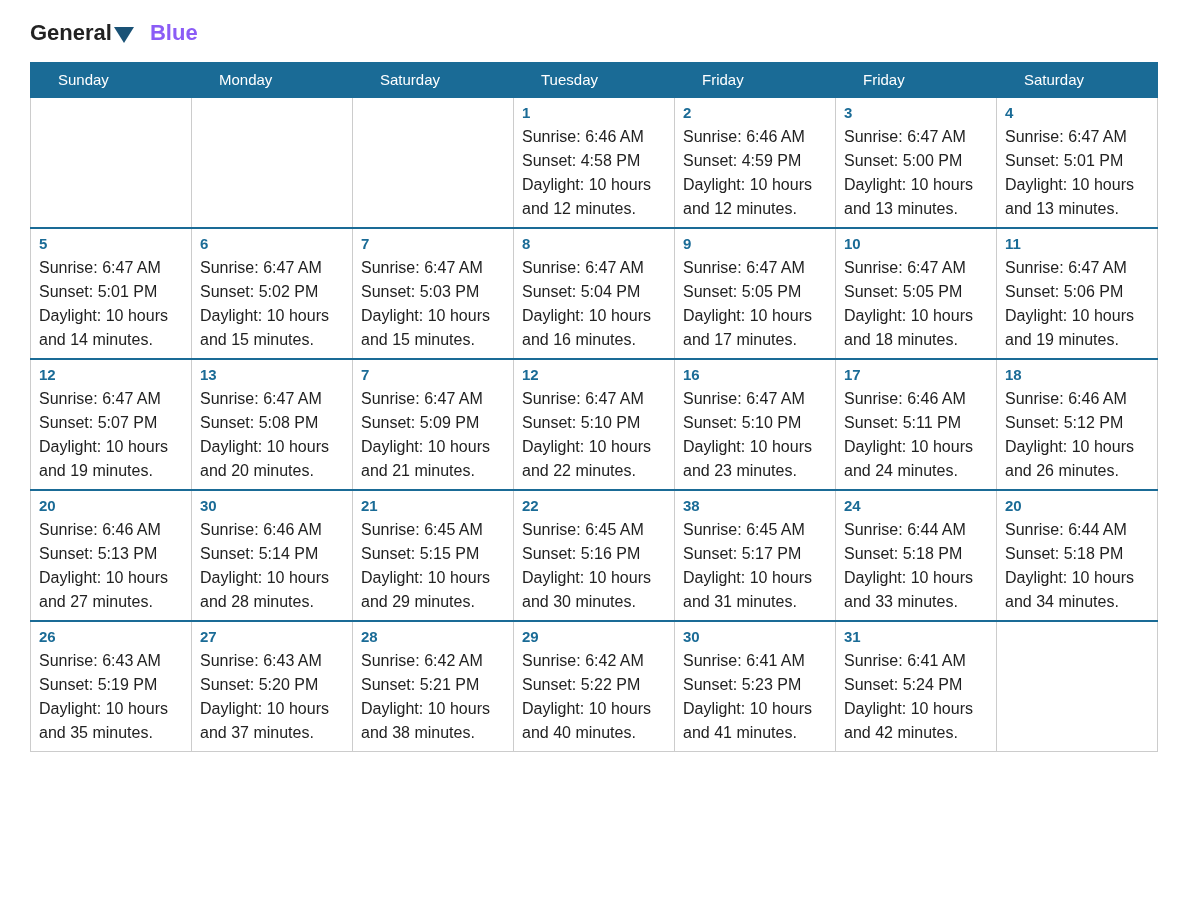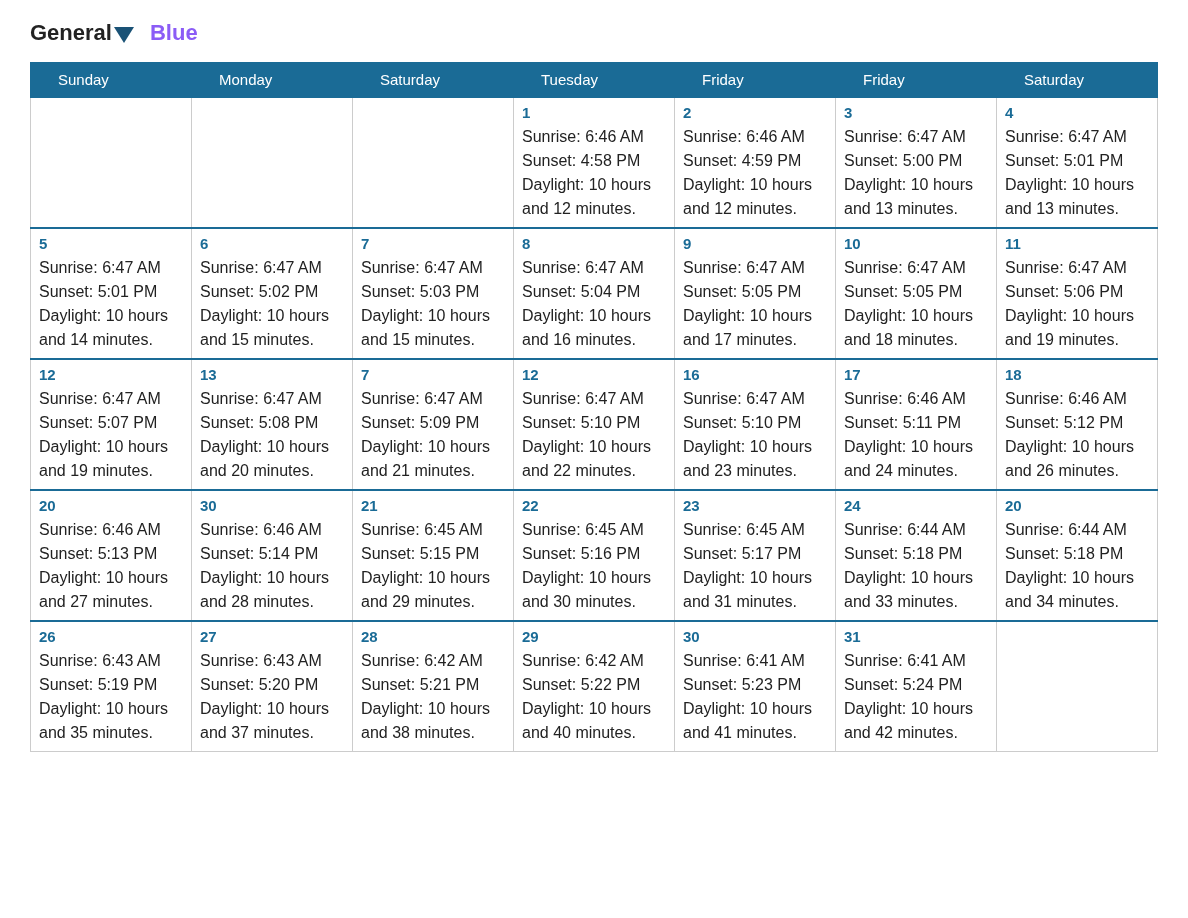--- a/index.html
+++ b/index.html
@@ -256,21 +256,21 @@
 Sunset: 5:15 PM
 Daylight: 10 hours and 29 minutes.</div>
         </td>
         <td>
           <div class="day-number">22</div>
           <div class="day-info" style="white-space: pre-line;">Sunrise: 6:45 AM
 Sunset: 5:16 PM
 Daylight: 10 hours and 30 minutes.</div>
         </td>
         <td>
-          <div class="day-number">23</div>
+          <div class="day-number">38</div>
           <div class="day-info" style="white-space: pre-line;">Sunrise: 6:45 AM
 Sunset: 5:17 PM
 Daylight: 10 hours and 31 minutes.</div>
         </td>
         <td>
           <div class="day-number">24</div>
           <div class="day-info" style="white-space: pre-line;">Sunrise: 6:44 AM
 Sunset: 5:18 PM
 Daylight: 10 hours and 33 minutes.</div>
         </td>

